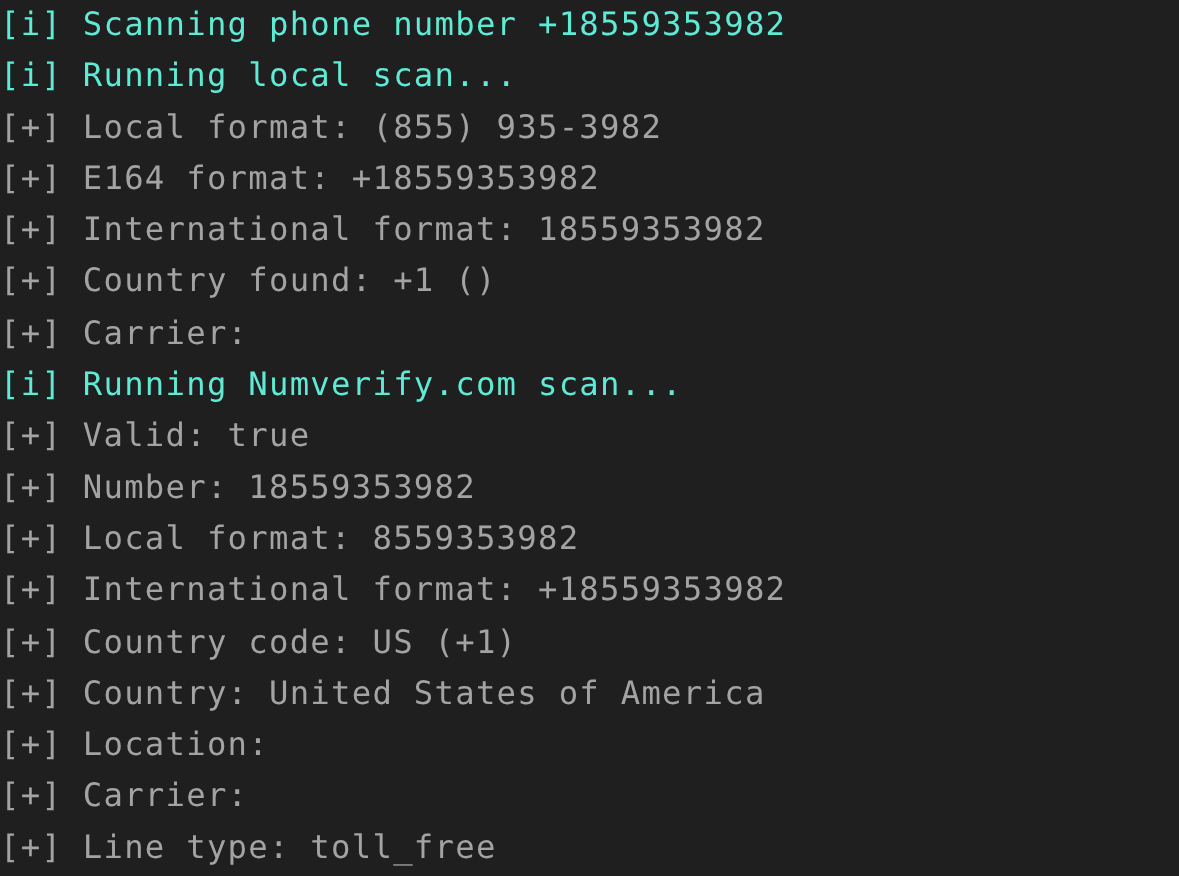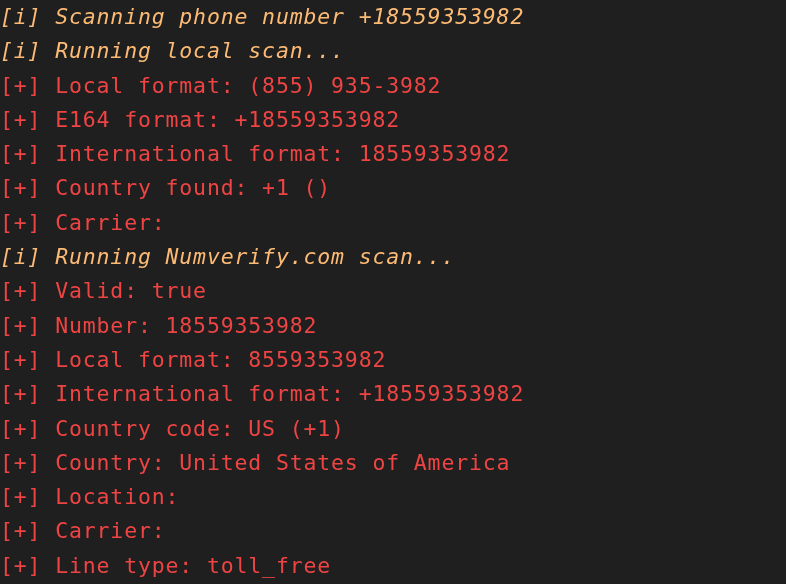--- a/index.html
+++ b/index.html
@@ -34,21 +34,21 @@
     white-space: pre;
     -webkit-font-smoothing: antialiased;
   }
   .line {
     display: block;
     height: 34.3px;
     padding-left: 0px;
     margin: 0;
     white-space: pre;
   }
-  .line.info  { color: #fdba74; font-style: italic; }
-  .line.ok    { color: #ef4444; }
+  .line.info  { color: #5eead4; }
+  .line.ok    { color: #a3a3a3; }
 </style>
 </head>
 <body>
 
 <div id="terminal">
   <div id="console-output"><span class="line info">[i] Scanning phone number +18559353982</span><span class="line info">[i] Running local scan...</span><span class="line ok">[+] Local format: (855) 935-3982</span><span class="line ok">[+] E164 format: +18559353982</span><span class="line ok">[+] International format: 18559353982</span><span class="line ok">[+] Country found: +1 ()</span><span class="line ok">[+] Carrier:</span><span class="line info">[i] Running Numverify.com scan...</span><span class="line ok">[+] Valid: true</span><span class="line ok">[+] Number: 18559353982</span><span class="line ok">[+] Local format: 8559353982</span><span class="line ok">[+] International format: +18559353982</span><span class="line ok">[+] Country code: US (+1)</span><span class="line ok">[+] Country: United States of America</span><span class="line ok">[+] Location:</span><span class="line ok">[+] Carrier:</span><span class="line ok">[+] Line type: toll_free</span><span class="line info">[i] Running more scans...</span></div>
 </div>
 
 </body></html>

